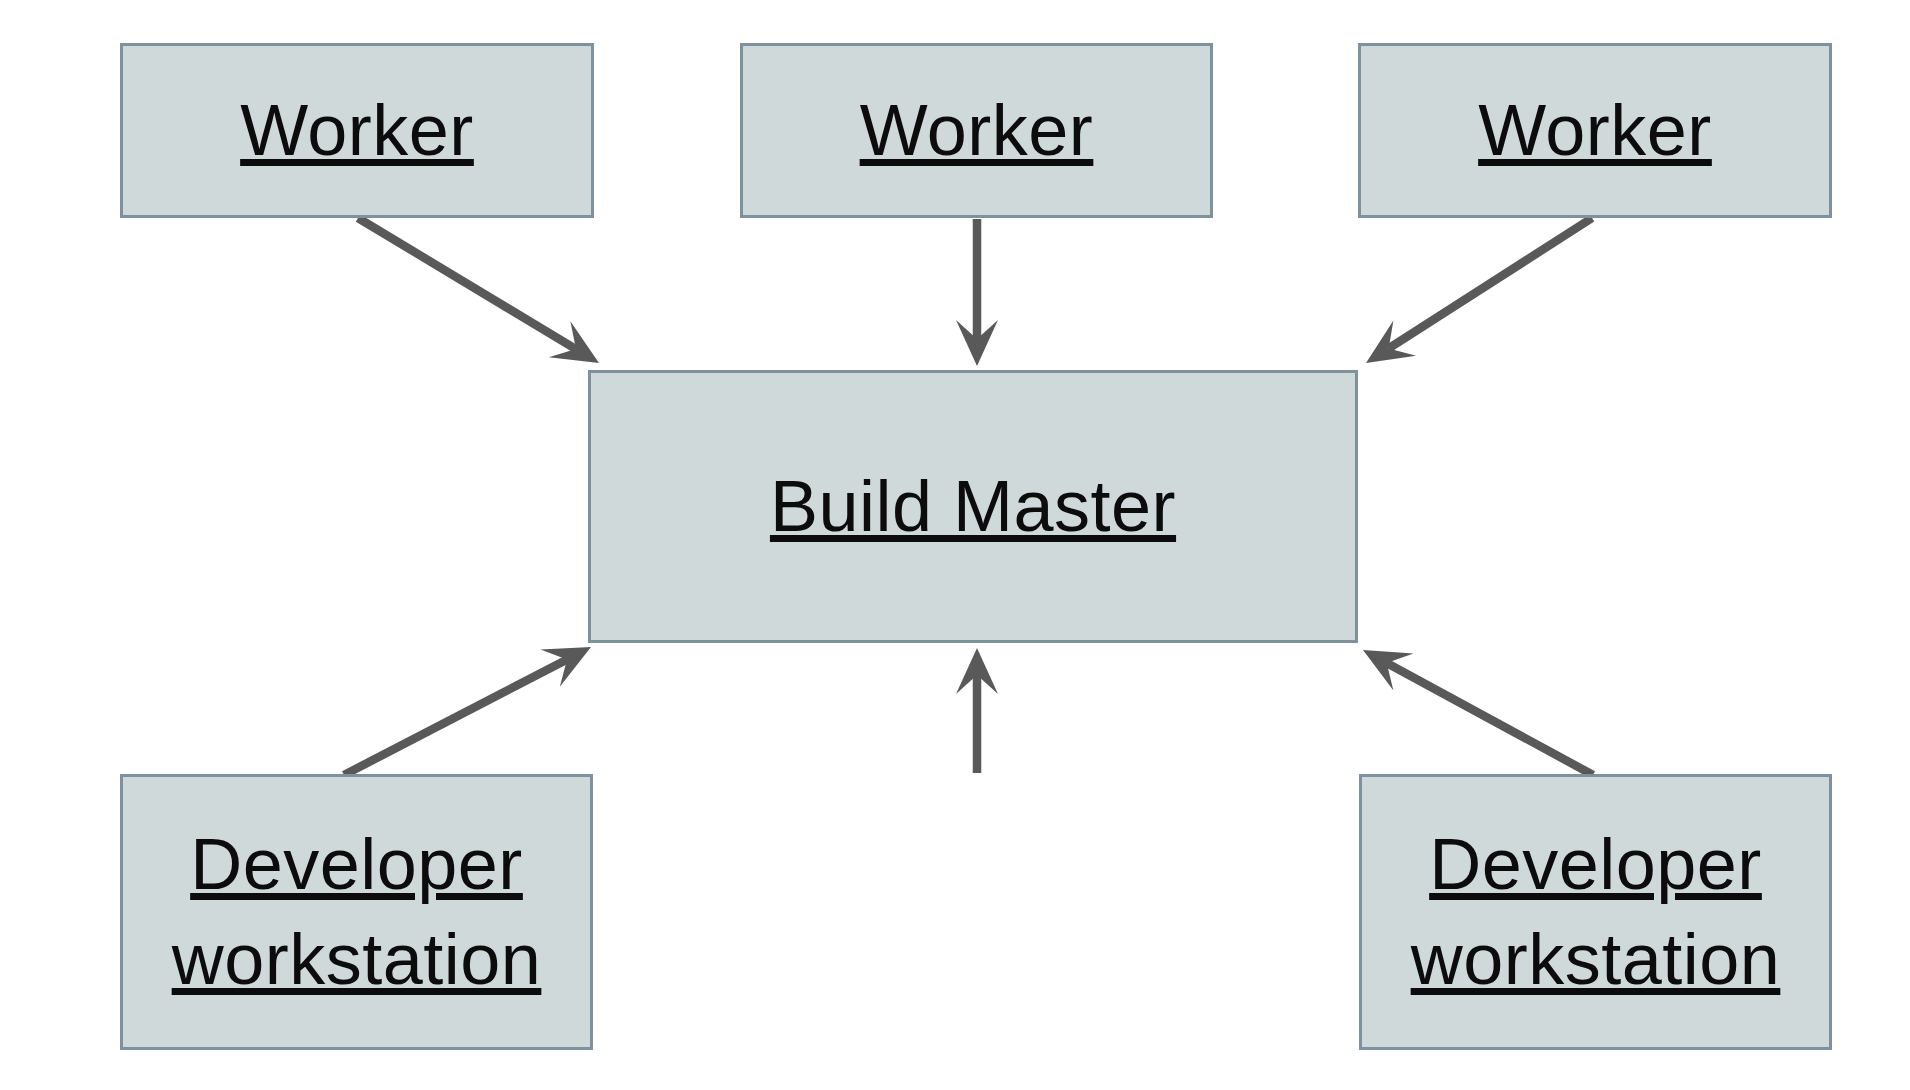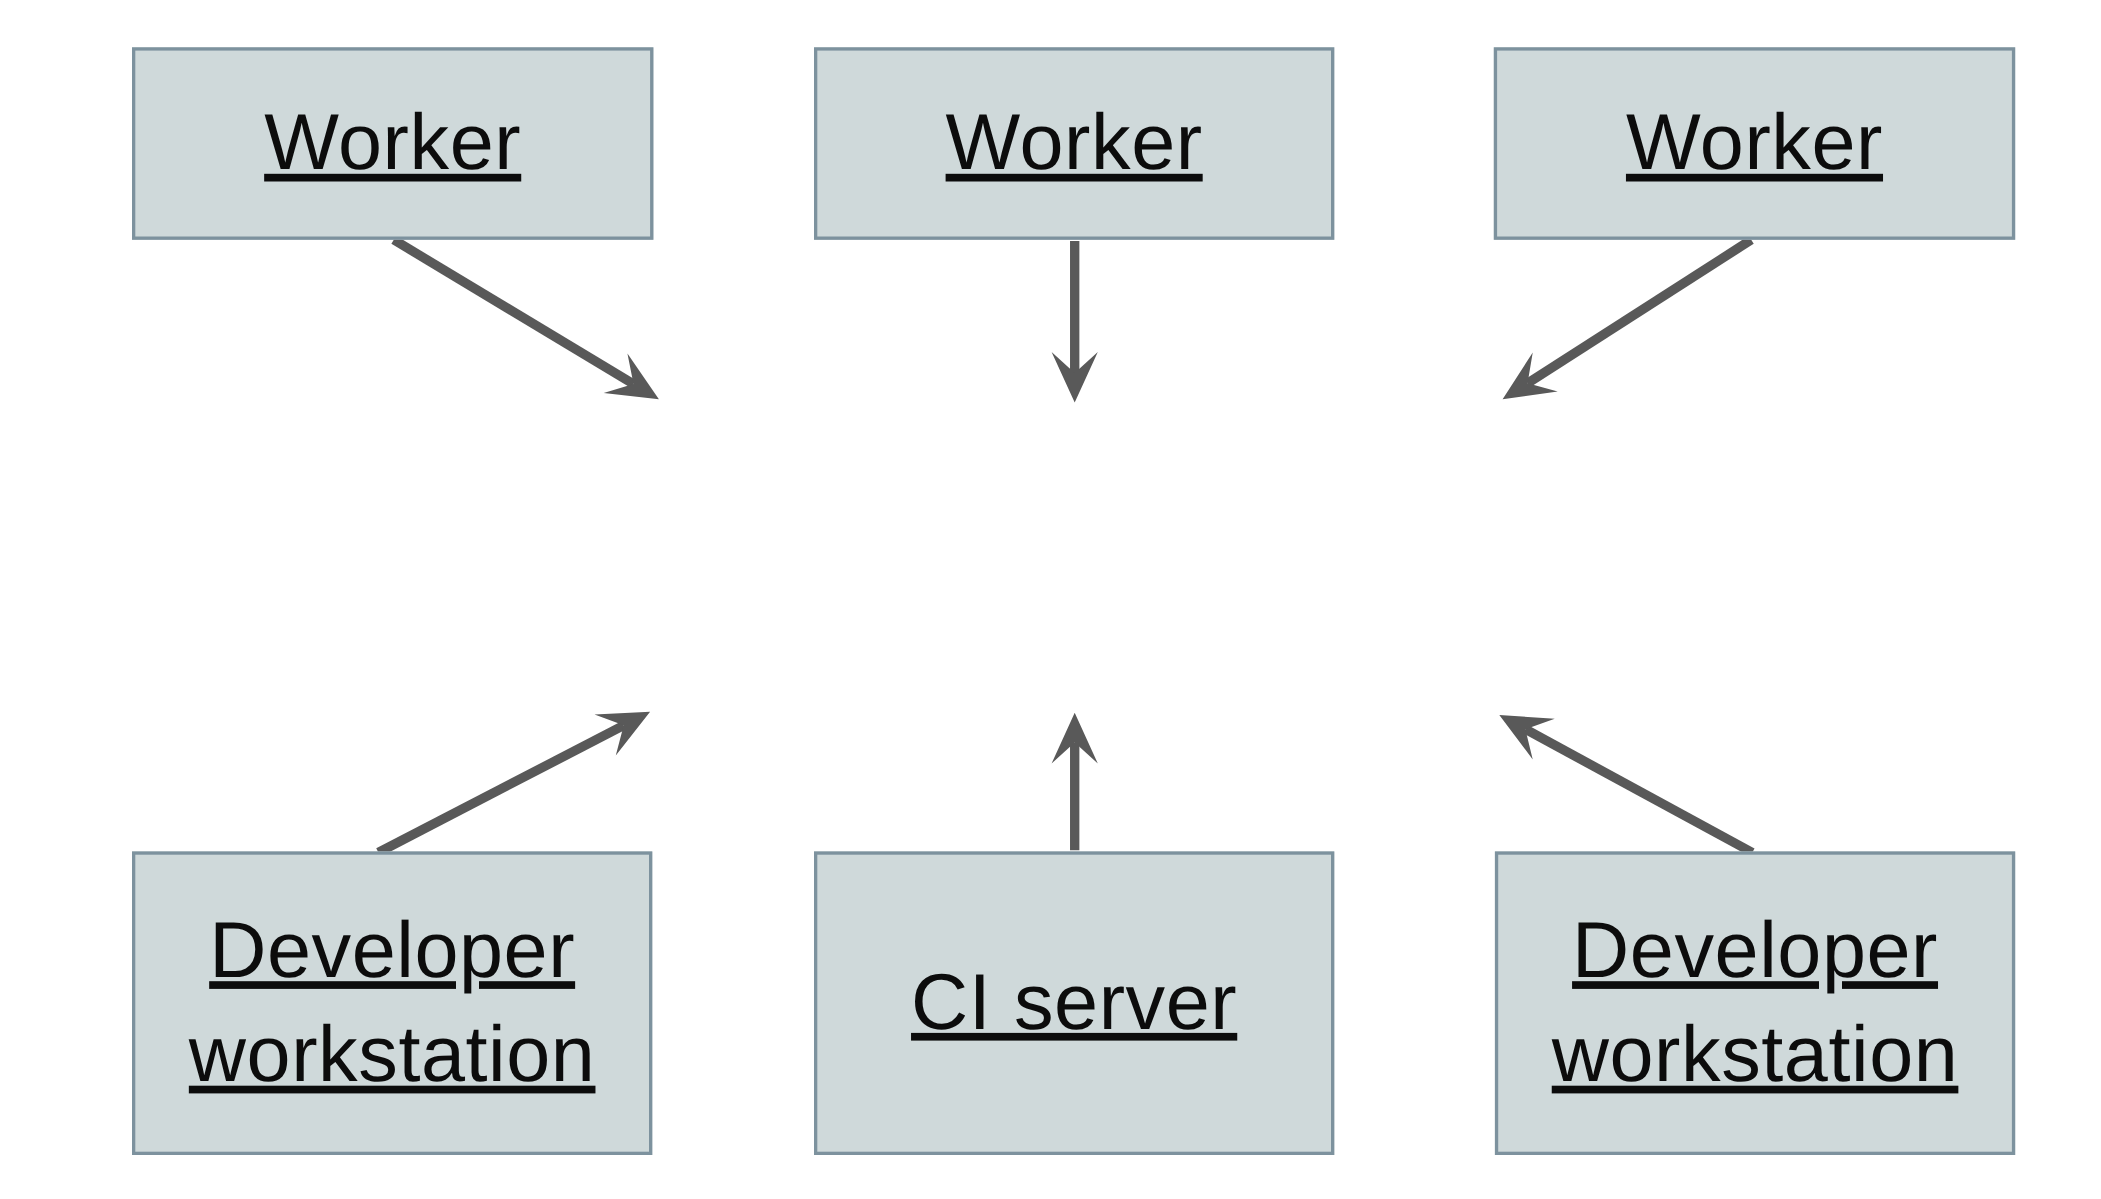--- a/index.html
+++ b/index.html
@@ -78,26 +78,26 @@
   </div>
 
   <div class="node" id="node-worker-2">
     <span class="label">Worker</span>
   </div>
 
   <div class="node" id="node-worker-3">
     <span class="label">Worker</span>
   </div>
 
+  <div class="node" id="node-build-master">
+    <span class="label">Build Master</span>
+  </div>
 
   <div class="node" id="node-dev-left">
     <span class="label">Developer workstation</span>
   </div>
 
-  <div class="node" id="node-ci-server">
-    <span class="label">CI server</span>
-  </div>
 
   <div class="node" id="node-dev-right">
     <span class="label">Developer workstation</span>
   </div>
 
 </div>
 
 </body></html>

